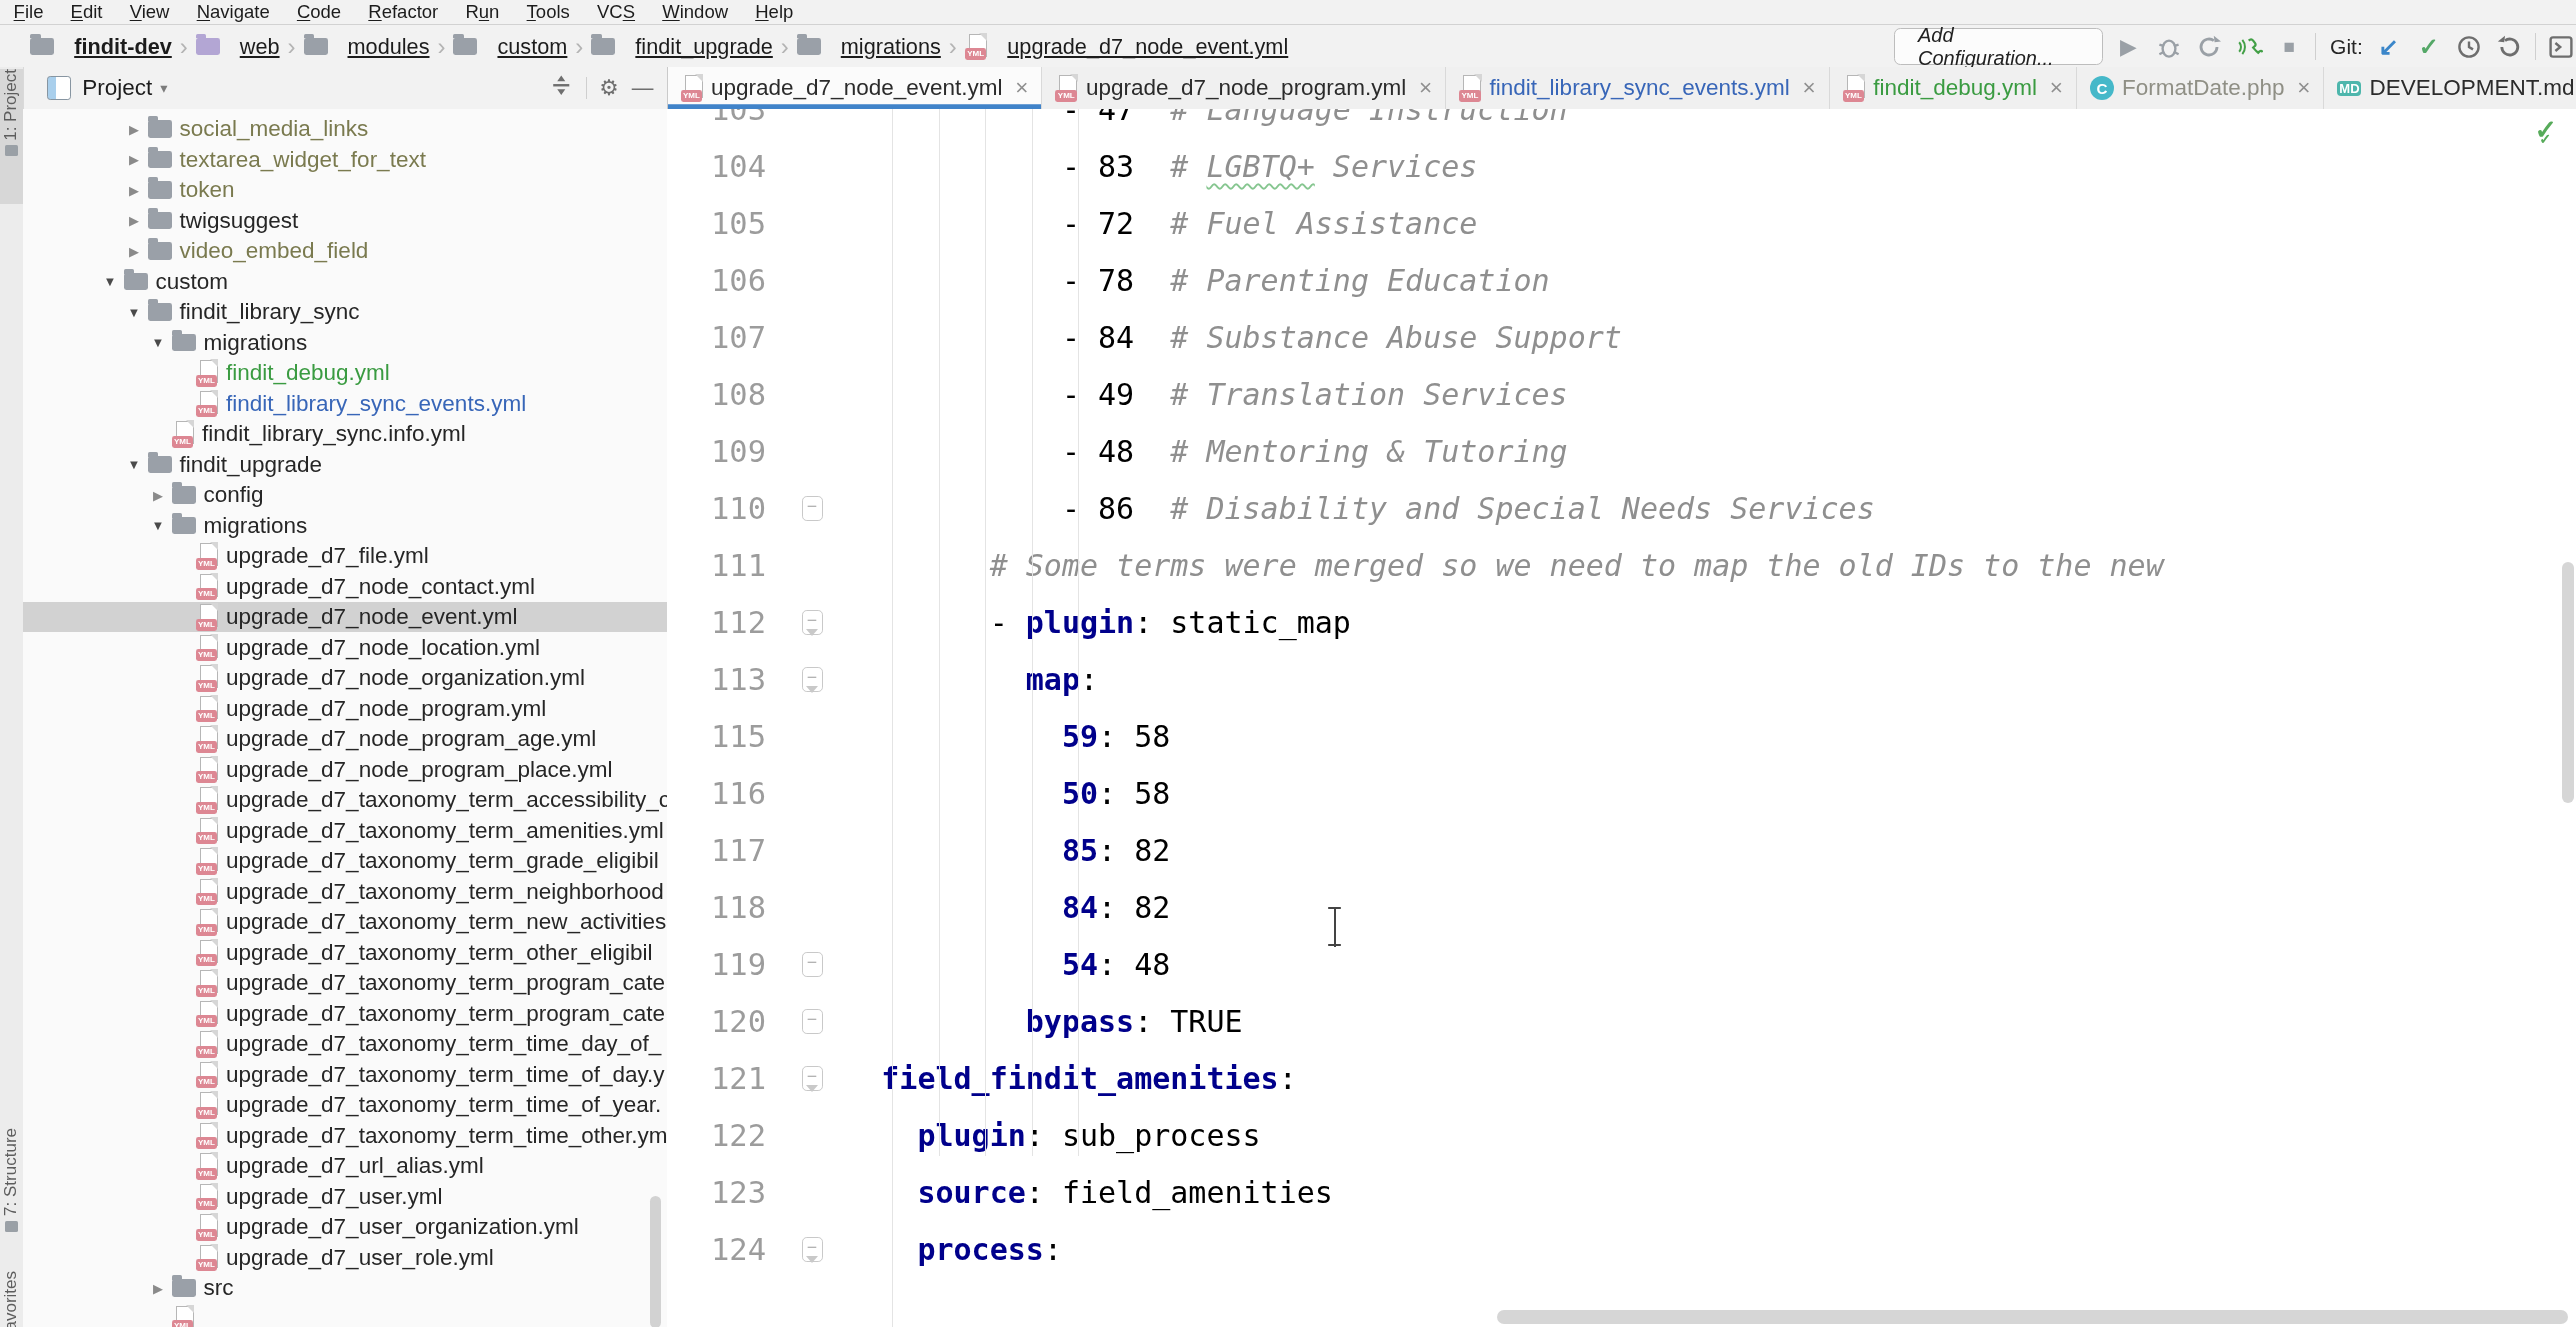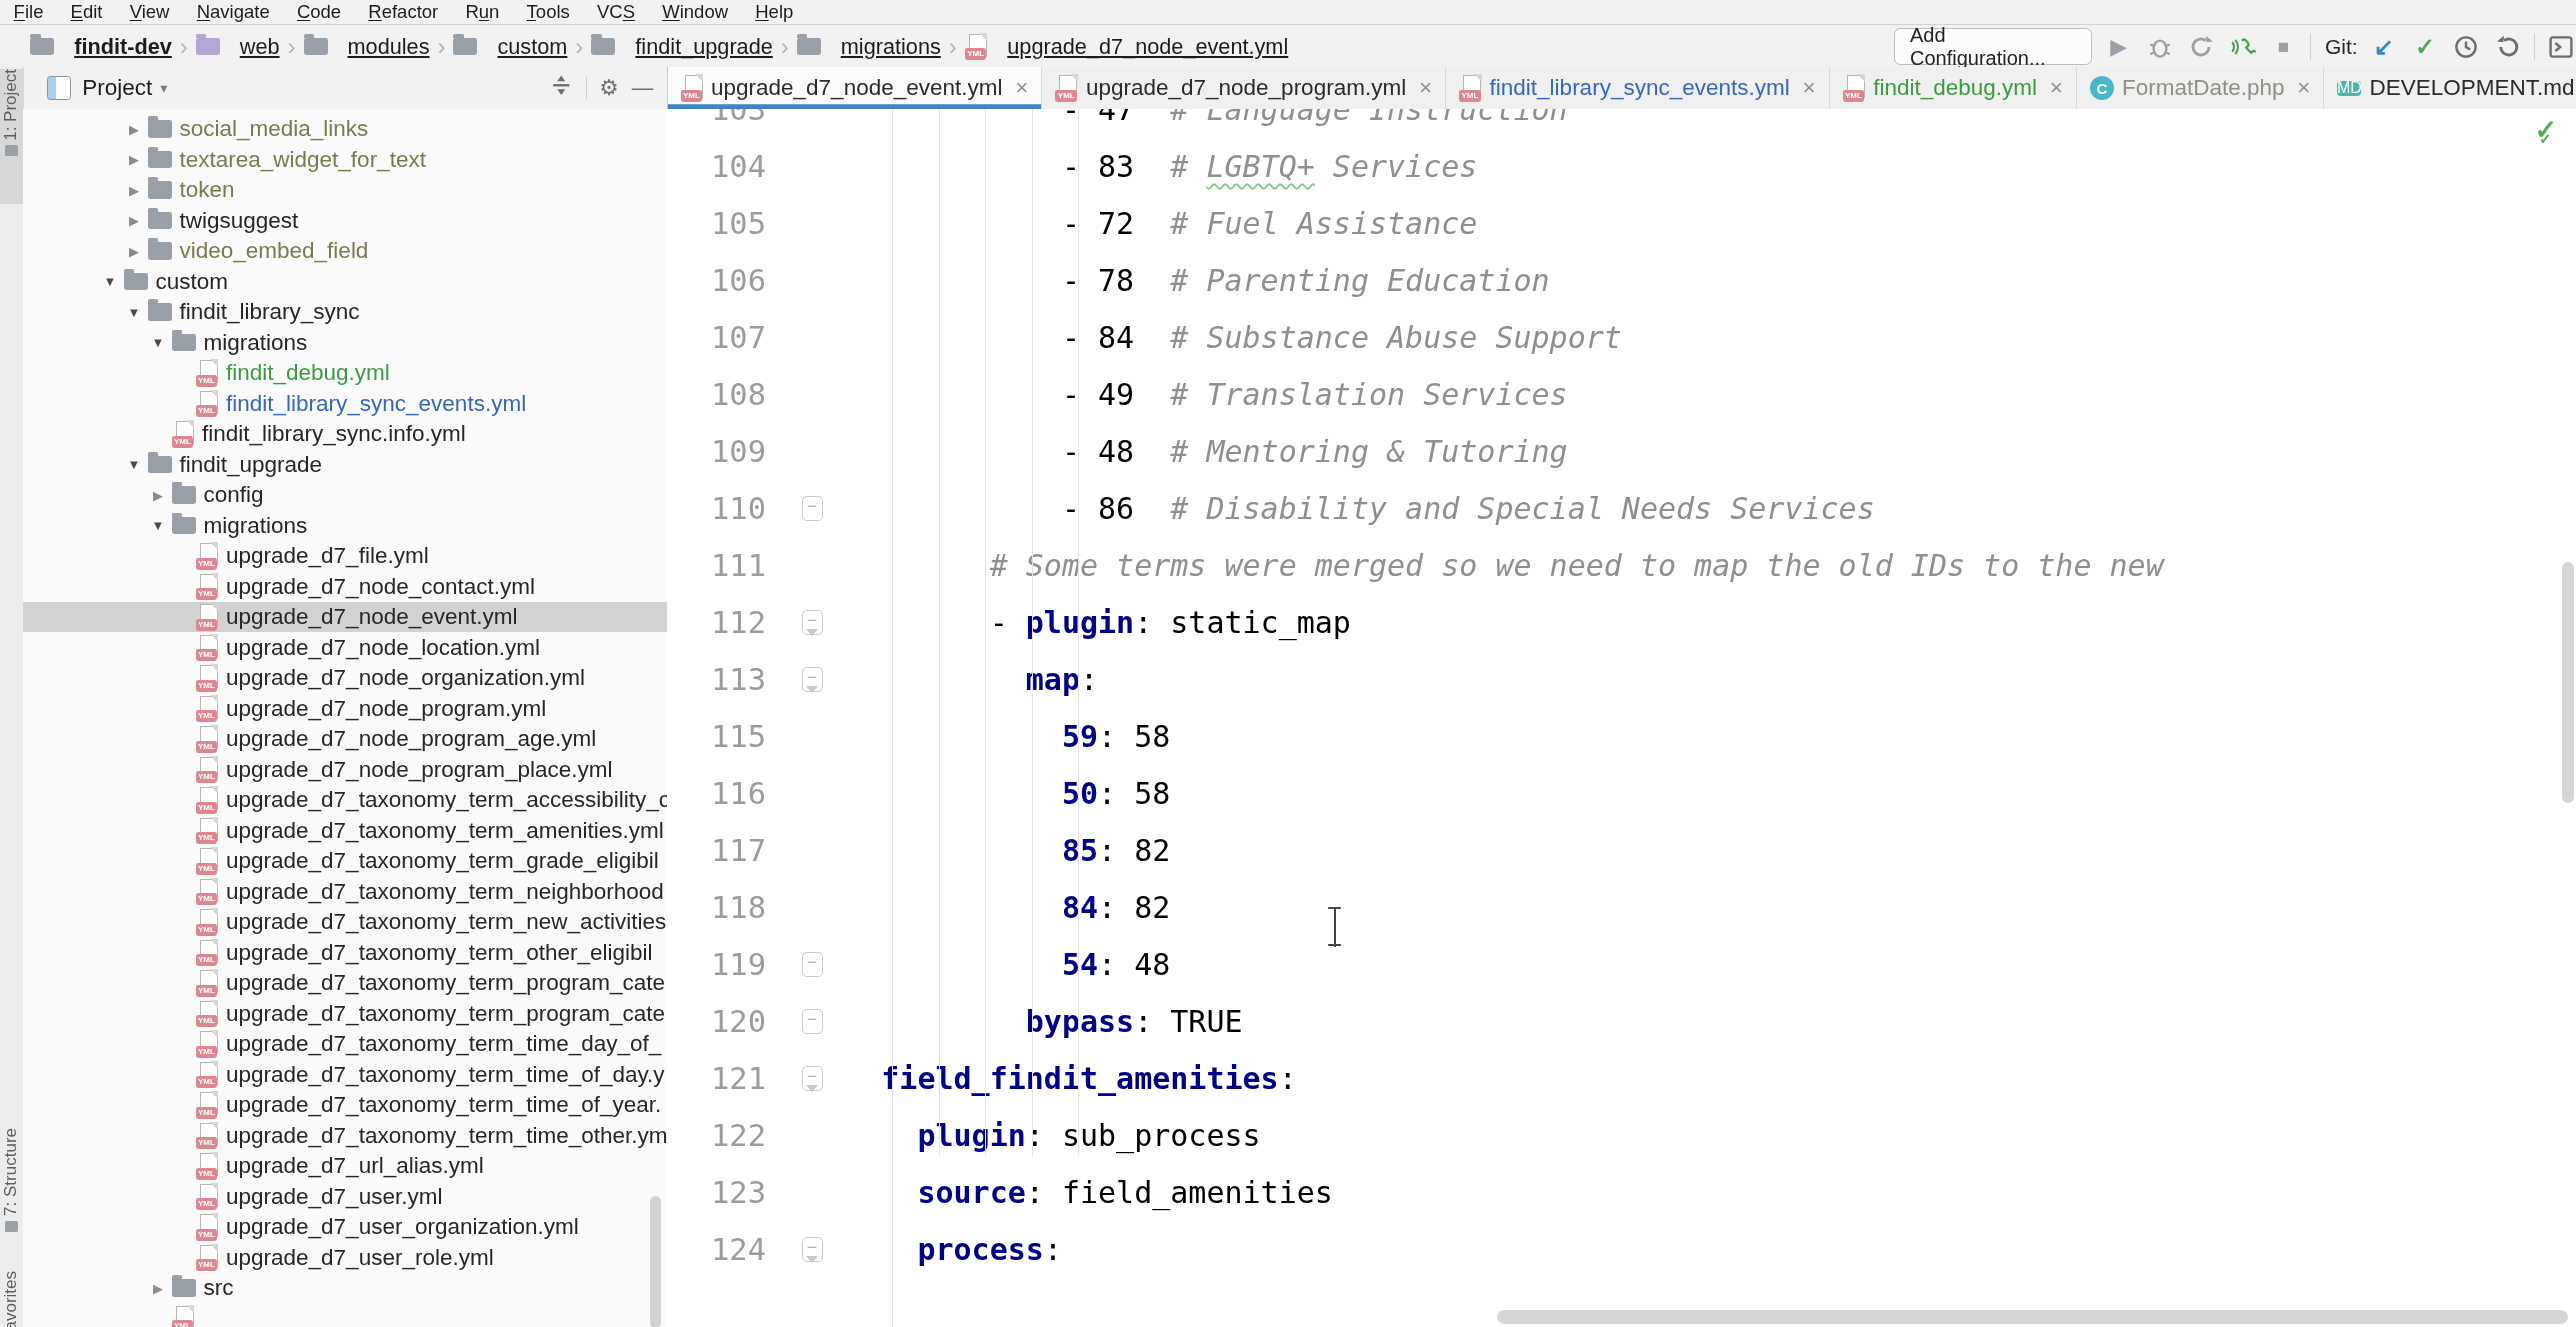--- a/index.html
+++ b/index.html
@@ -20,26 +20,26 @@
             border-radius:1.6px 1.6px 0 0;}
   
   .yml-ic{position:relative;width:22.5px;height:26px;flex:0 0 auto;}
   .yml-ic .pg{position:absolute;left:4px;top:0;width:16px;height:21px;background:#fff;border:1.6px solid #b6b6b6;}
   .yml-ic .pg::after{content:"";position:absolute;right:-1.6px;top:-1.6px;border:4px solid #d6d6d6;
             border-left-color:transparent;border-bottom-color:transparent;}
   .yml-ic .bd{position:absolute;left:0;bottom:-0.8px;width:21.7px;height:12px;background:#dd8793;border-radius:2.4px;
             color:#fff;font-weight:bold;font-size:8px;line-height:12px;text-align:center;letter-spacing:0;}
   .php-ic{width:24px;height:24px;border-radius:50%;background:#45b8c9;color:#fff;font-weight:bold;
             font-size:15.2px;display:flex;align-items:center;justify-content:center;flex:0 0 auto;}
-  .md-ic{width:24px;height:15px;border-radius:4px;color:#fff;font-weight:normal;font-size:16px;
+  .md-ic{width:24px;height:15px;border-radius:4px;color:#fff;font-weight:bold;font-size:13px;
             display:flex;align-items:center;justify-content:center;flex:0 0 auto;}
   
   #runbar{position:absolute;top:25px;height:43px;left:1894px;right:0;display:flex;align-items:center;gap:11.2px;}
-  #add-config{height:35px;padding:0 15px;border:0.8px solid #bdbdbd;border-radius:6.4px;background:#fcfcfc;
-            font-size:20px;color:#222;display:flex;align-items:center;}
+  #add-config{height:35px;padding:0 23px;border:0.8px solid #bdbdbd;border-radius:6.4px;background:#fcfcfc;
+            font-size:20px;color:#222;display:flex;align-items:center;font-style:italic;}
   .tbi{width:32px;height:32px;display:flex;align-items:center;justify-content:center;font-size:21.7px;color:#9aa0a6;}
   .tbi svg{display:block;}
   .tb-sep{width:0.8px;height:27px;background:#cfcfcf;}
   #git-label{font-size:21px;color:#262626;margin-left:3.2px;}
   .git-blue{color:#3b86c9;font-size:24px;font-weight:bold;}
   .git-green{color:#55a868;font-size:24px;font-weight:bold;}
   
   #band{position:absolute;left:22.5px;top:67px;width:2554px;height:42px;background:#f2f2f2;
         border-bottom:0.8px solid #d4d4d4;display:flex;}
   #panel-header{width:644px;flex:0 0 auto;display:flex;align-items:center;border-right:0.8px solid #cacaca;

